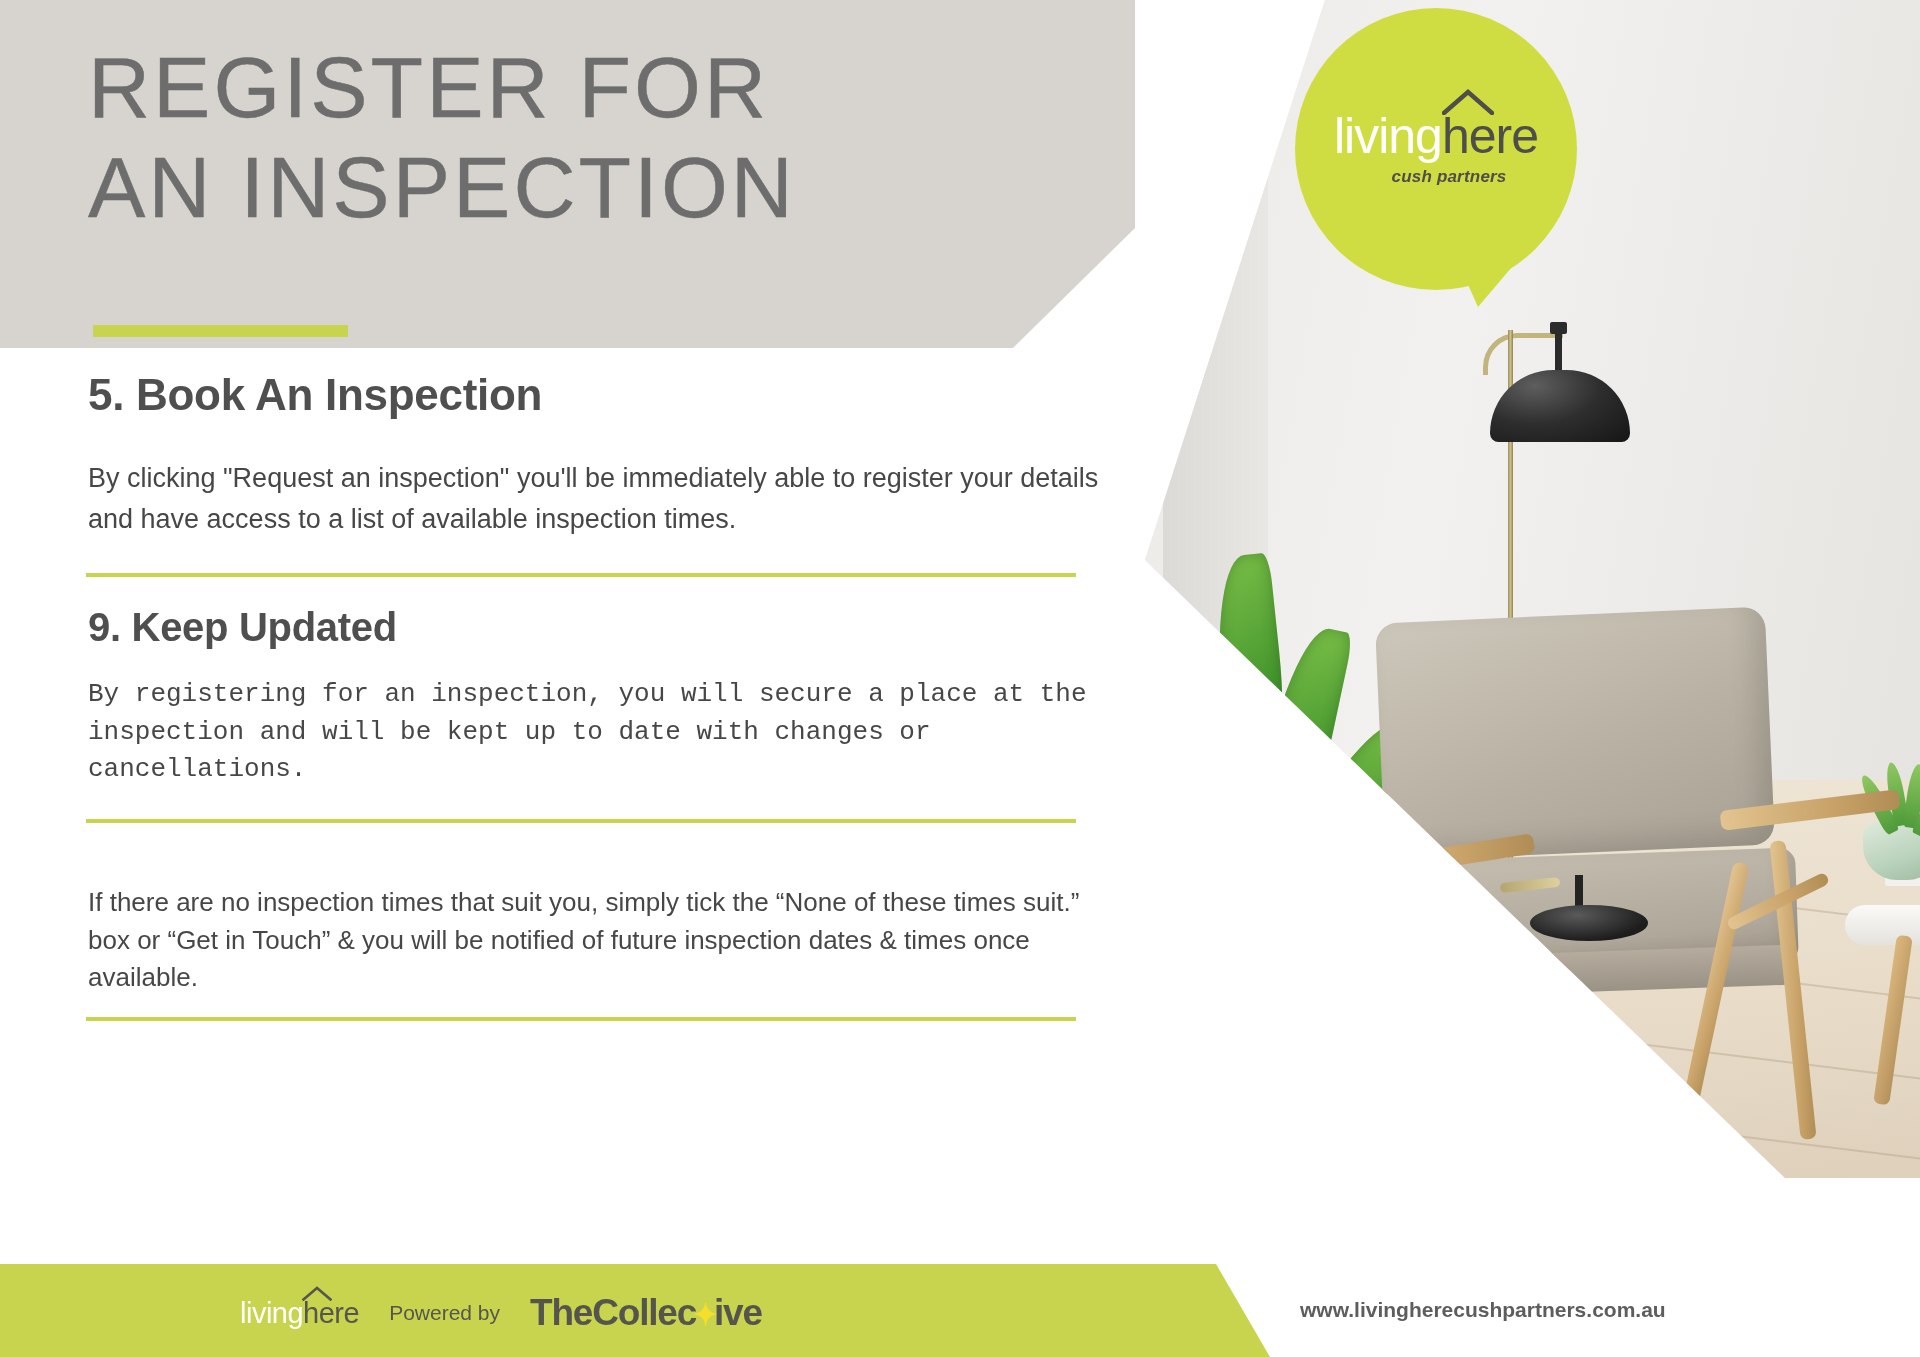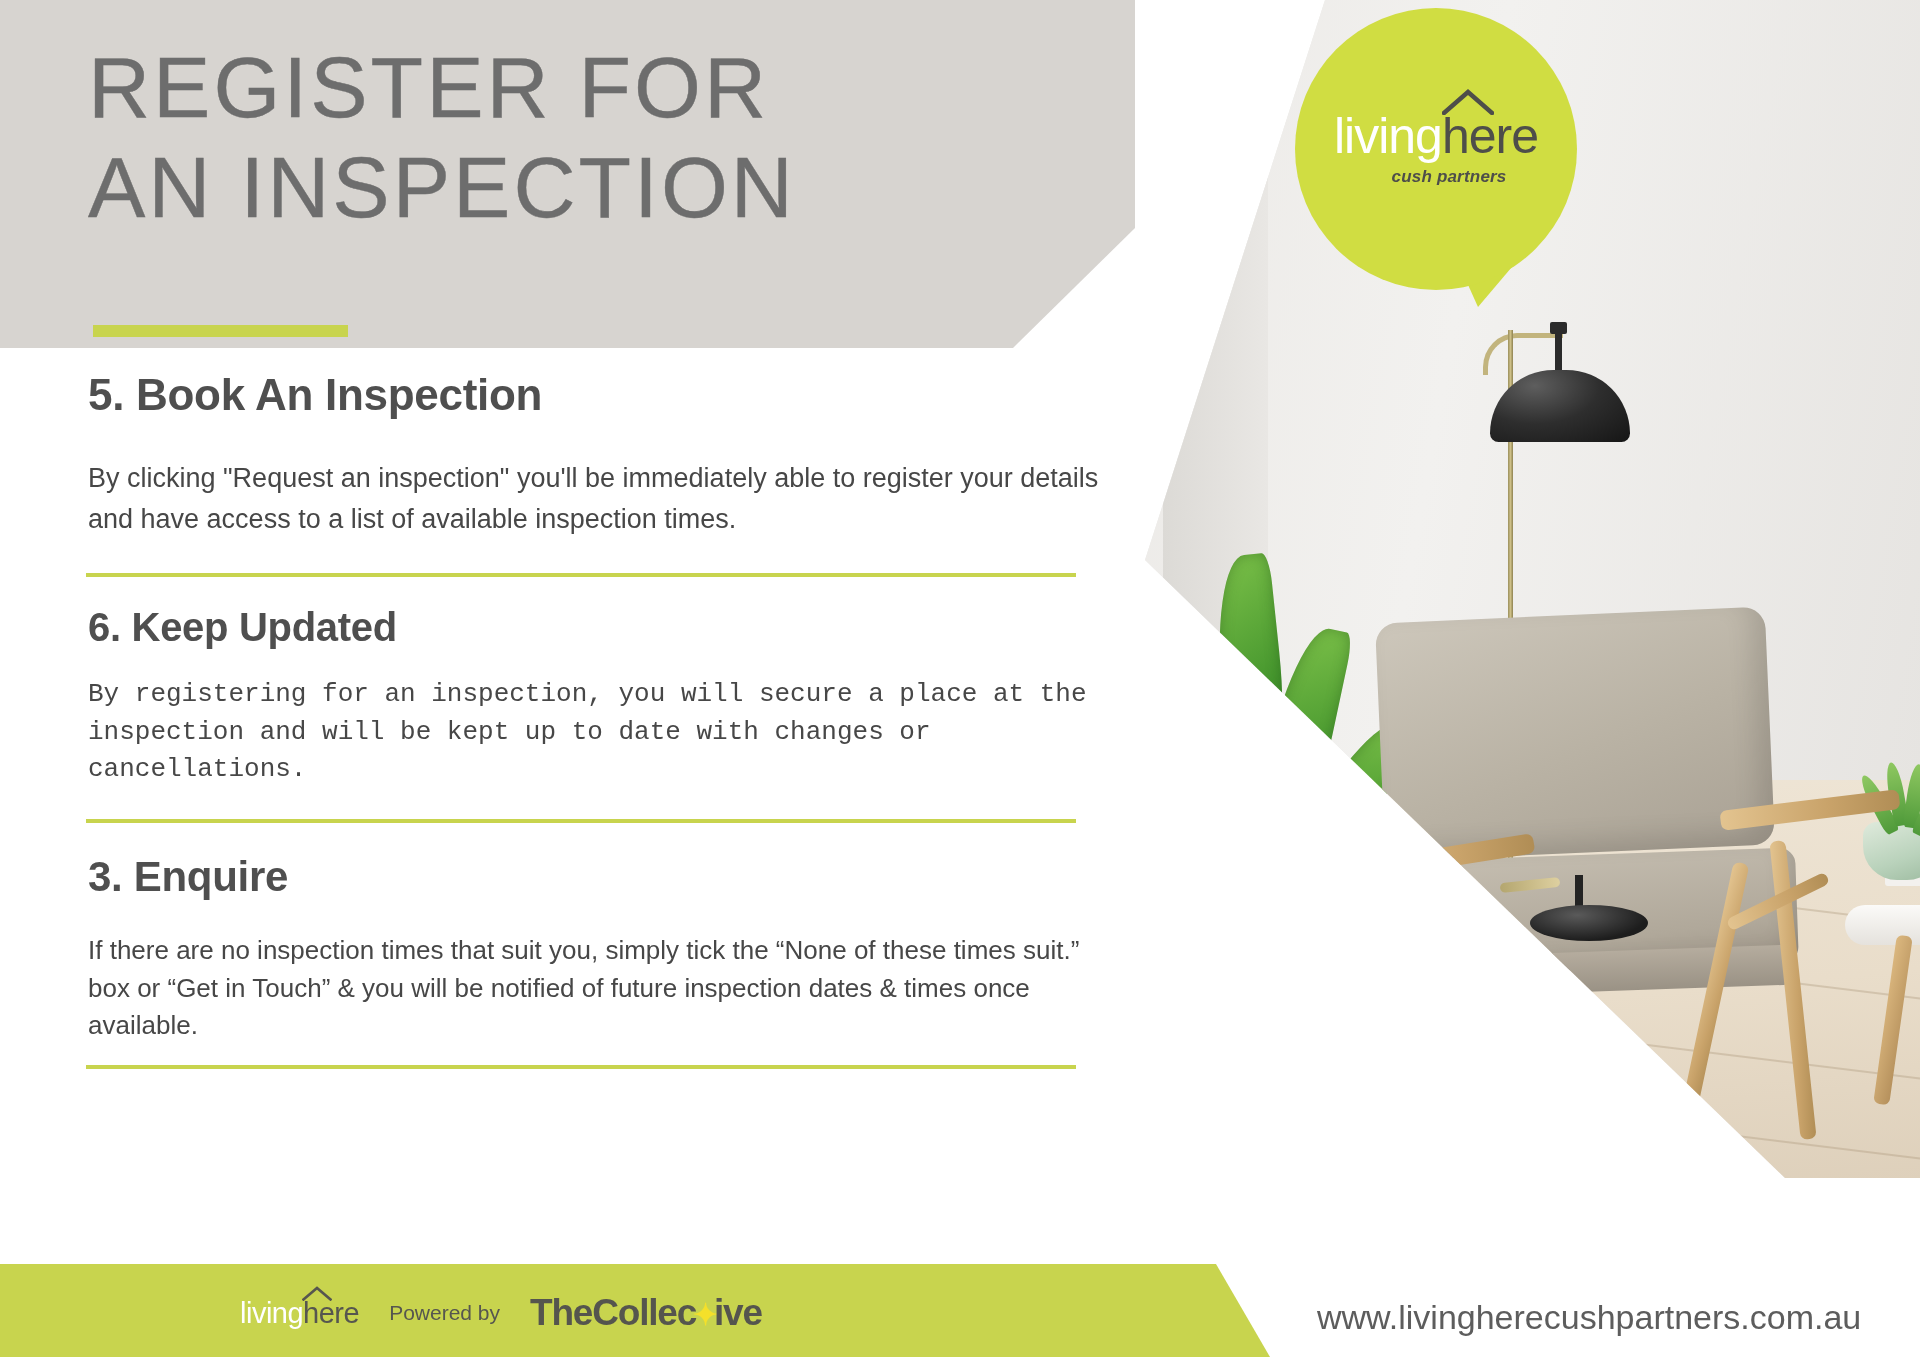--- a/index.html
+++ b/index.html
@@ -261,21 +261,21 @@
   .footer-logo .fl-here{ color:#56564f; }
   .footer-roof{ position:absolute; left:52%; top:-13px; width:30px; height:15px; }
   .powered{ color:#56564f; font-size:21px; font-weight:400; }
   .collective{
     color:#55554e; font-size:37px; font-weight:700; letter-spacing:-1.2px;
     display:flex; align-items:baseline;
   }
   .sparkle{ color:#f4e02a; font-size:30px; margin:0 -3px; line-height:1; }
   .site-url{
     position:absolute; left:1300px; top:1298px; color:#5d5d5d;
-    font-size:34px; font-weight:400; z-index:6;margin-left:17px;
+    font-size:21px; font-weight:700; z-index:6;
   }
 </style>
 </head>
 <body>
 
 <div class="photo-panel">
   <div class="wall"></div>
   <div class="wall-edge"></div>
 
   <div class="floor">
@@ -350,27 +350,26 @@
 
 <div class="content">
 
   <div class="section sec1">
     <div class="s-heading">5. Book An Inspection</div>
     <div class="s-body">By clicking "Request an inspection" you'll be immediately able to register your details and have access to a list of available inspection times.</div>
     <div class="rule"></div>
   </div>
 
   <div class="section sec2">
-    <div class="s-heading">6. Keep Updated</div>
+    <div class="s-heading">9. Keep Updated</div>
     <div class="s-body">By registering for an inspection, you will secure a place at the inspection and will be kept up to date with changes or cancellations.</div>
     <div class="rule"></div>
   </div>
 
   <div class="section sec3">
-    <div class="s-heading">3. Enquire</div>
     <div class="s-body">If there are no inspection times that suit you, simply tick the “None of these times suit.” box or “Get in Touch” &amp; you will be notified of future inspection dates &amp; times once available.</div>
     <div class="rule"></div>
   </div>
 
 </div>
 
 <div class="footer-band"></div>
 <div class="footer-row">
   <div class="footer-logo">
     <svg class="footer-roof" viewBox="0 0 30 15">

